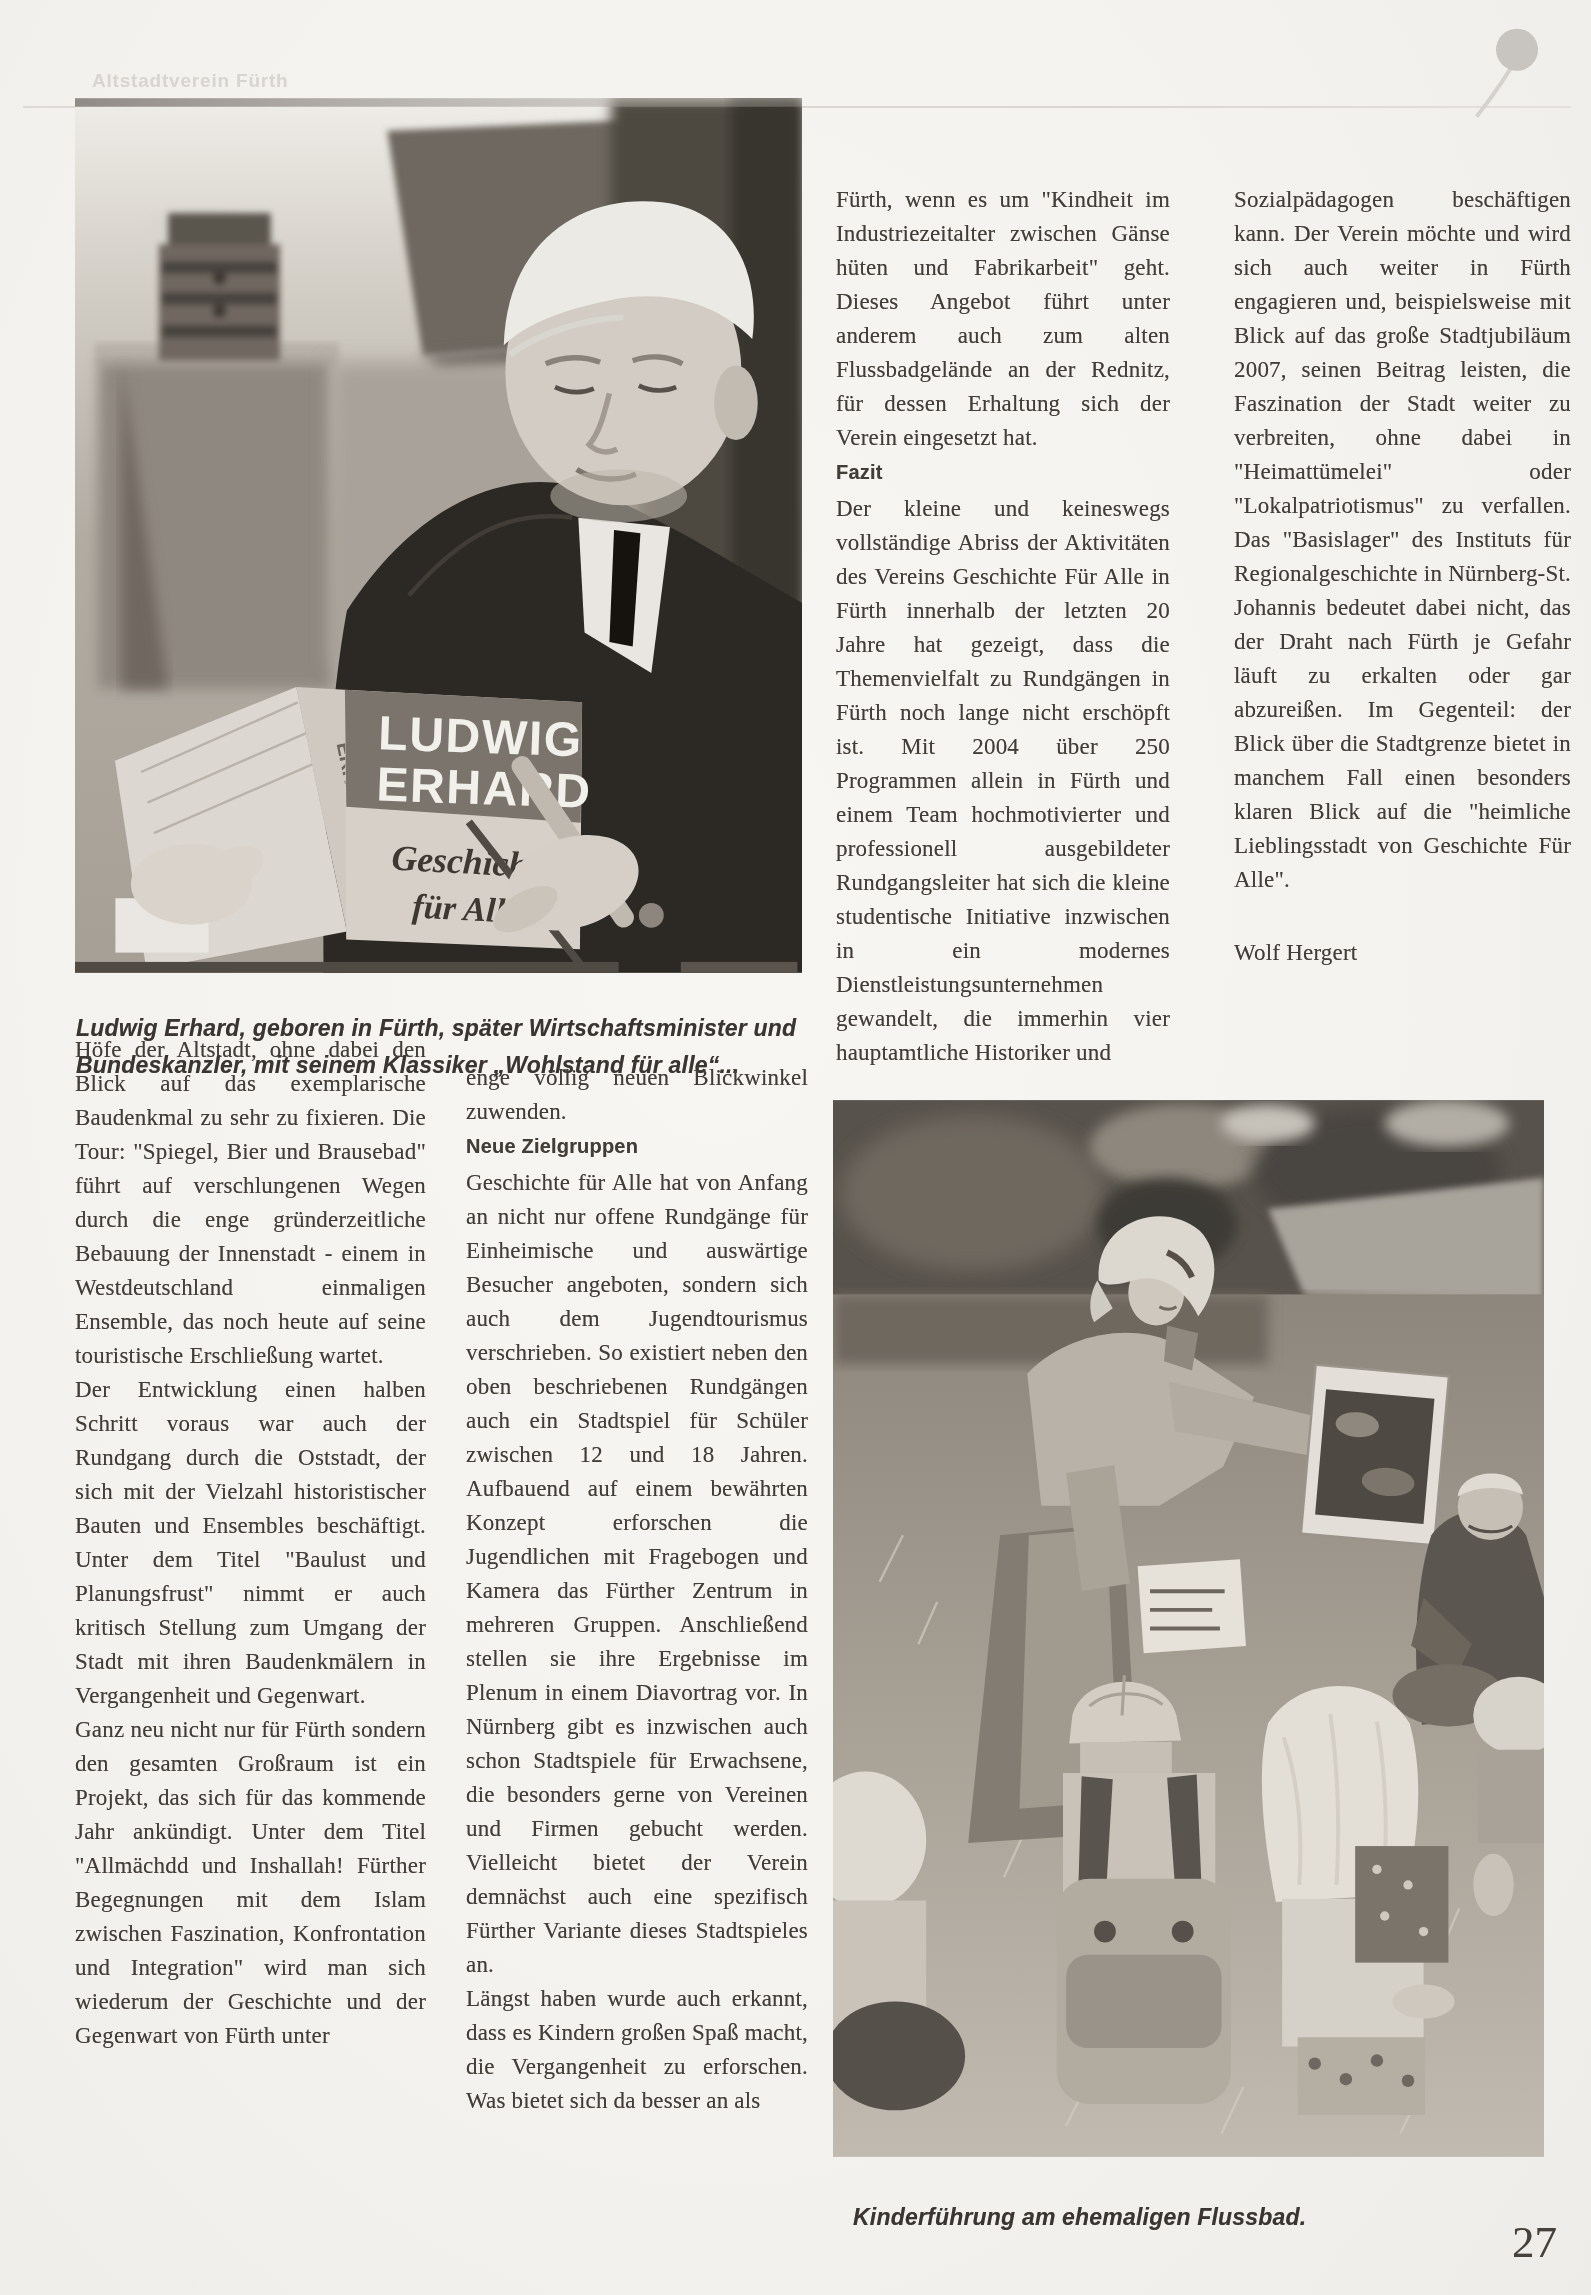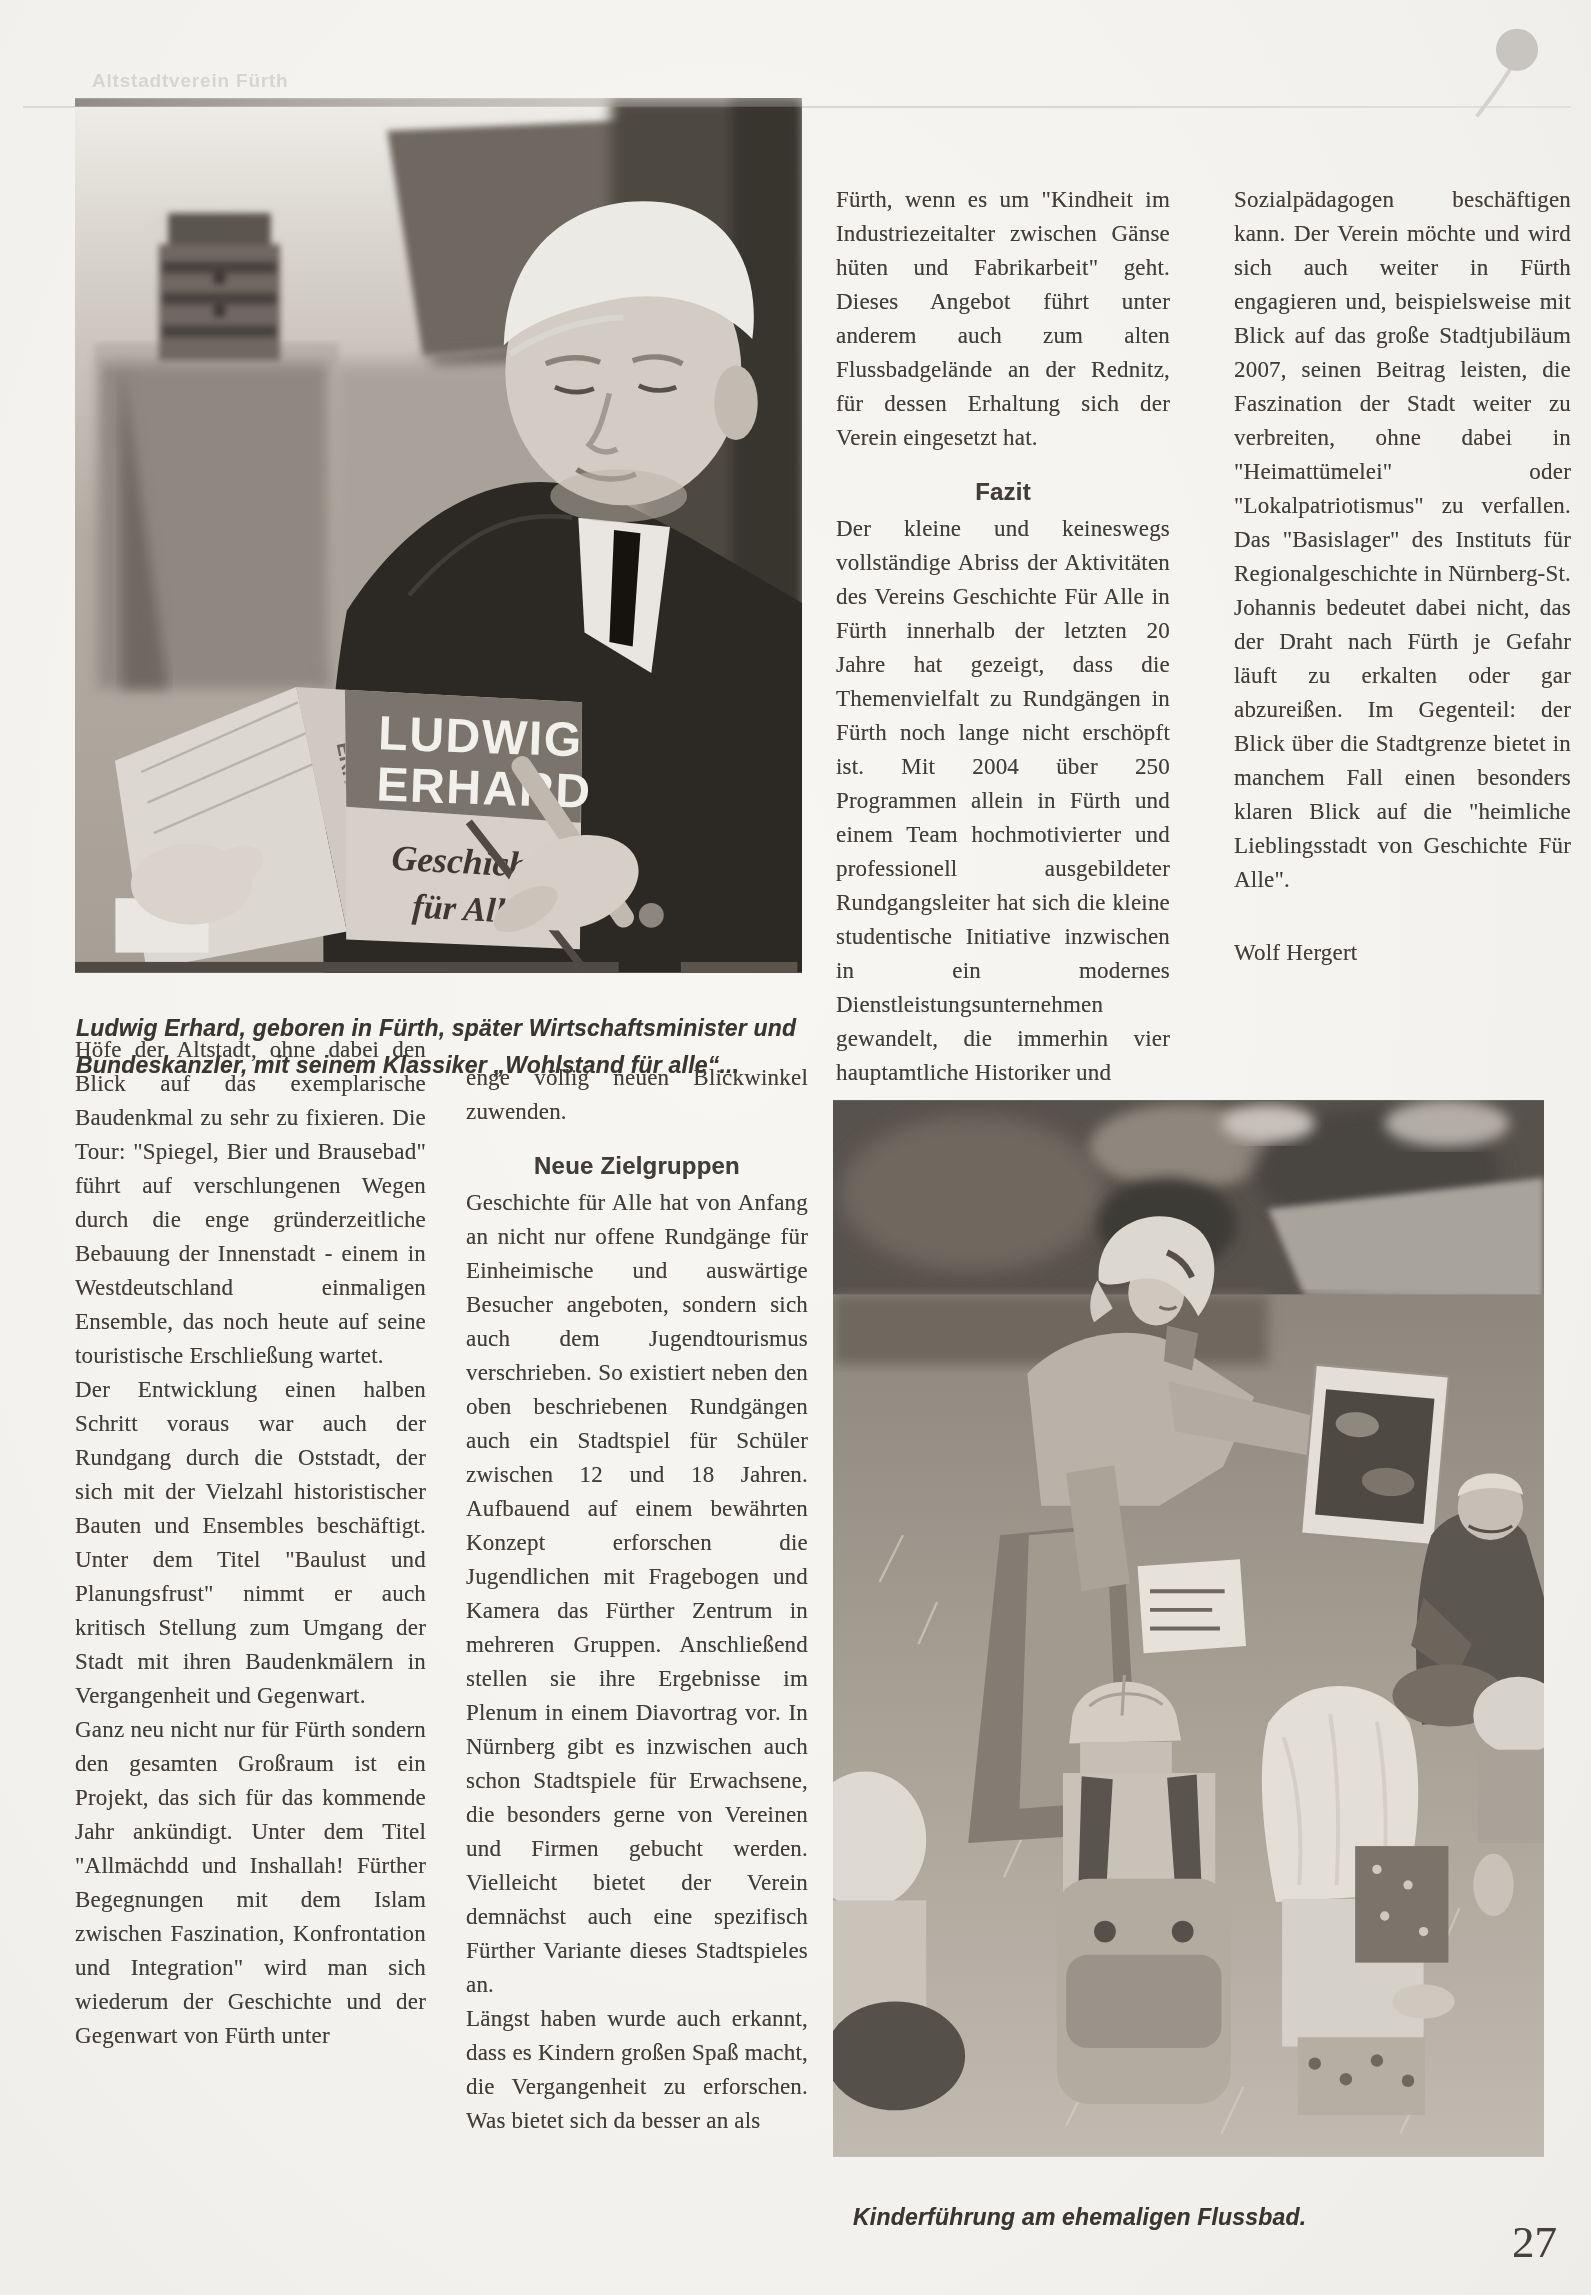--- a/index.html
+++ b/index.html
@@ -26,22 +26,22 @@
     text-shadow:0 0 0.5px rgba(58,53,48,.45);
     margin-top:32px;
   }
   .col{
     position:absolute;text-align:justify;
     font-size:23px;line-height:34px;letter-spacing:0.2px;
     text-shadow:0 0 0.5px rgba(67,61,56,.5);
   }
   .col p{margin:0;}
   .col .heading{
-    font-family:"Liberation Sans", sans-serif;font-weight:700;font-size:24px;
-    margin-top:20px;margin-bottom:3.1px;text-align:center;
+    font-family:"Liberation Sans", sans-serif;font-weight:700;font-size:20px;
+    margin-bottom:3.1px;text-align:left;
   }
   .col .signature{margin-top:39px;text-align:left;}
   .gap-top{margin-top:20px;}
   .page-number{
     position:absolute;left:1512px;top:2216px;width:59px;text-align:left;
     font-family:"Liberation Serif", serif;font-size:45px;color:#47413b;
     text-shadow:0 0 0.5px rgba(71,65,59,.5);
   }
 </style>
 </head>

